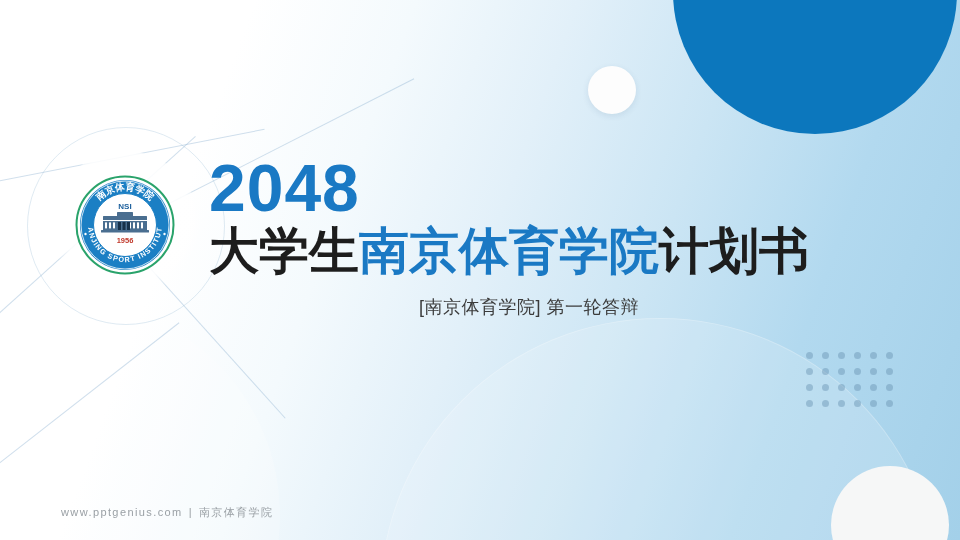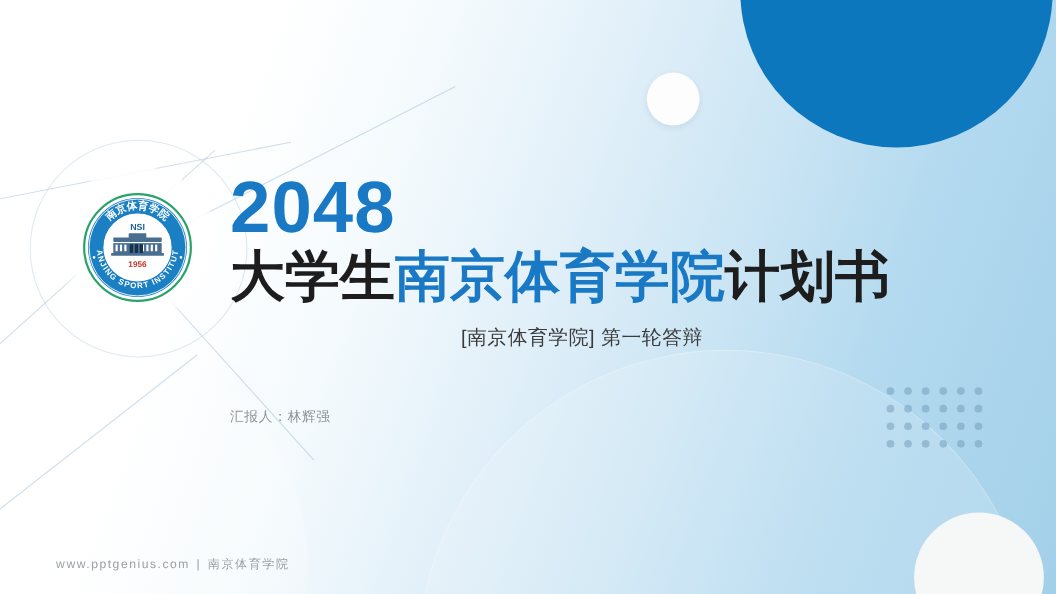--- a/index.html
+++ b/index.html
@@ -137,21 +137,21 @@
     left: 209px; top: 369px;
     font-size: 12.5px;
     line-height: 21px;
     color: #8e9296;
     letter-spacing: 0.6px;
   }
 
   
   .footer {
     position: absolute;
-    left: 51px; bottom: 20px;
+    left: 61px; bottom: 20px;
     font-size: 11px;
     letter-spacing: 1.4px;
     color: #9aa0a5;
   }
   .footer .sep { margin: 0 6px; }
 </style>
 </head>
 <body>
 
 <div id="slide">
@@ -251,20 +251,19 @@
 
   <div class="text-block">
     <div class="year">2048</div>
     <div class="headline">
       <span>大学生</span><span class="hl">南京体育学院</span><span>计划书</span>
     </div>
     <div class="subtitle">[南京体育学院] 第一轮答辩</div>
   </div>
 
   <div class="meta">
-    <div>汇报人：林辉强</div>
   </div>
 
   <div class="footer">
     <span>www.pptgenius.com</span><span class="sep">|</span><span>南京体育学院</span>
   </div>
 
 </div>
 
 </body></html>

